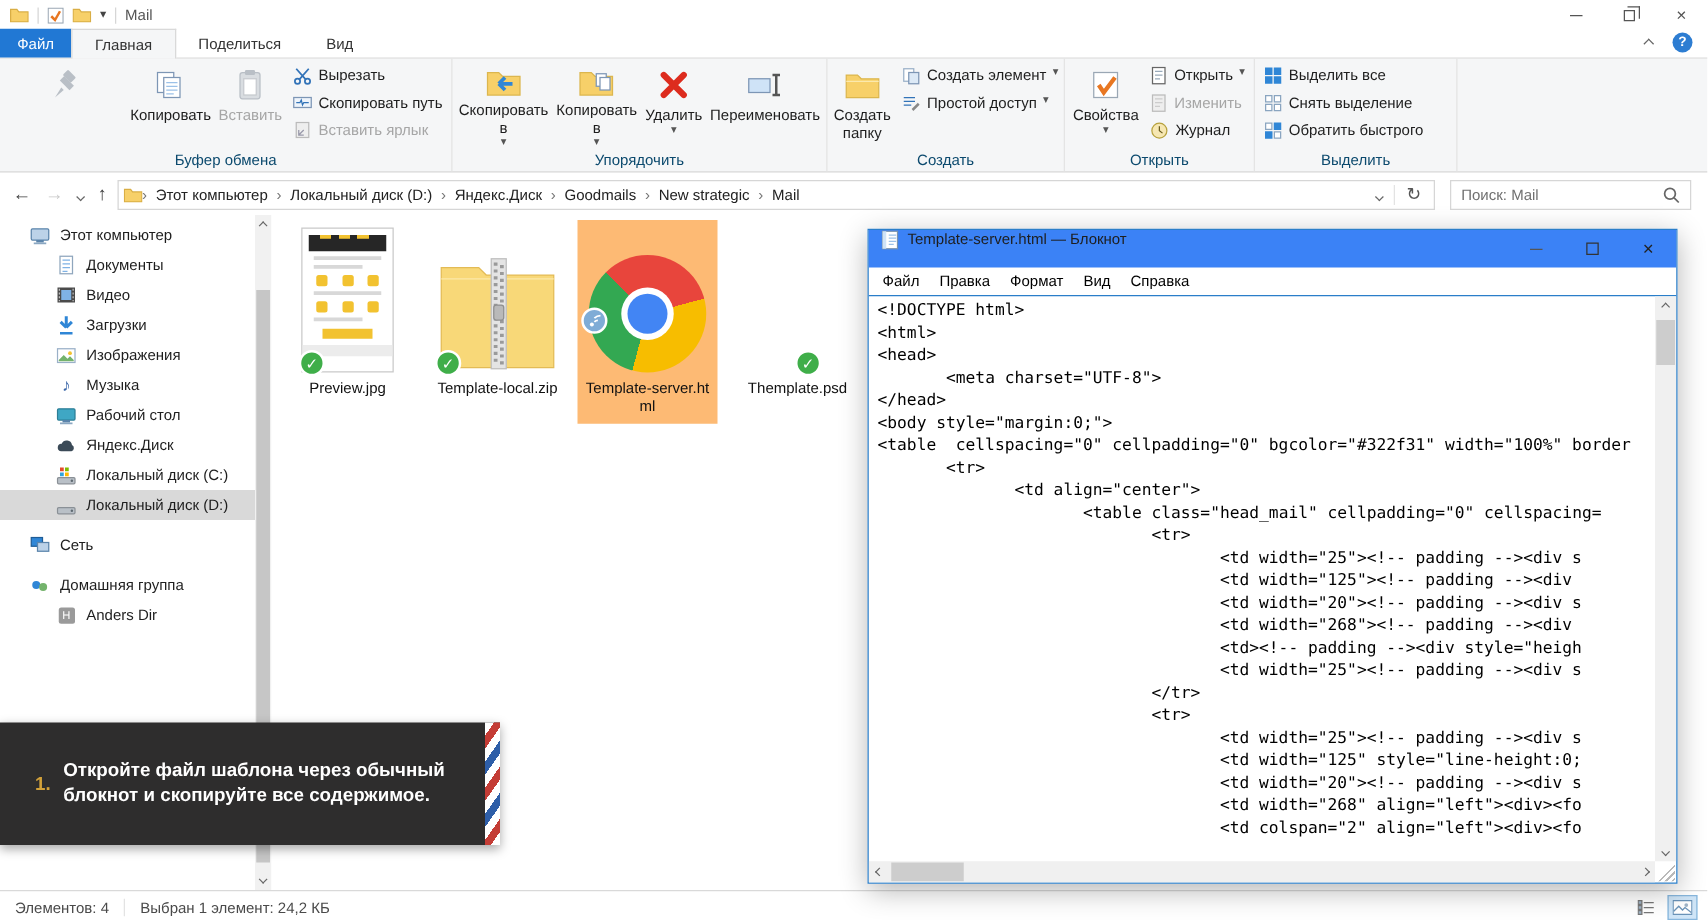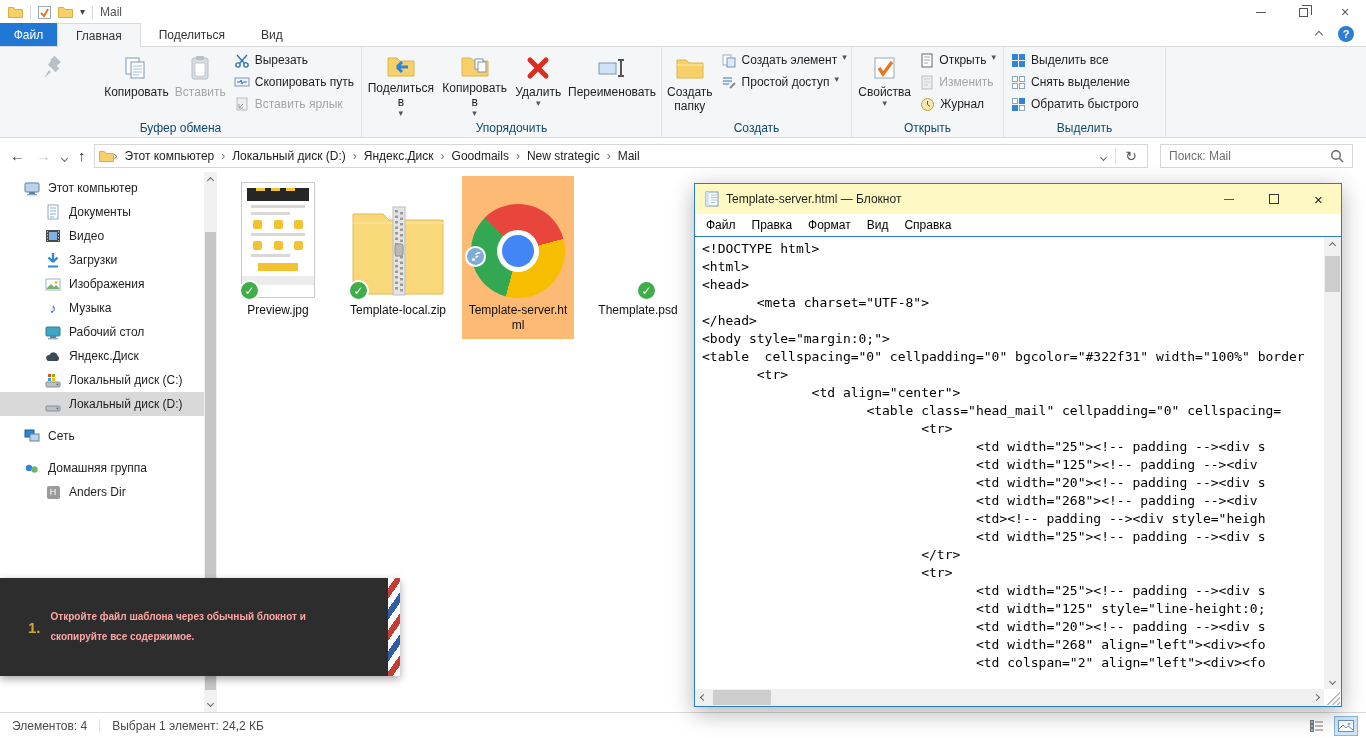--- a/index.html
+++ b/index.html
@@ -98,33 +98,33 @@
   .chrome-icon:after{content:"";position:absolute;left:50%;top:50%;width:32px;height:32px;margin:-16px 0 0 -16px;border-radius:50%;background:#4285f4}
 
   .psd-icon{width:86px;height:106px;background:#1d1240;border-radius:4px;position:relative}
   .psd-icon:after{content:"";position:absolute;right:0;top:0;border-style:solid;border-width:0 17px 17px 0;border-color:transparent #cfeffc transparent transparent}
   .psd-banner{position:absolute;left:-3px;top:9px;background:#29c4f5;color:#0b2340;font-weight:bold;font-size:19px;padding:1px 9px;letter-spacing:1px}
   .psd-ps{position:absolute;left:12px;bottom:10px;color:#2fb3f0;font-size:42px;font-weight:bold;line-height:44px}
 
   
   .tooltip{position:absolute;left:0;top:578px;width:400px;height:98px;background:#2e2d2d;z-index:30;display:flex;align-items:center;box-shadow:0 3px 8px rgba(0,0,0,.35)}
   .tt-num{color:#d2a13a;font-weight:bold;font-size:15px;margin:0 10px 0 28px}
-  .tt-text{color:#fca5a5;font-weight:bold;font-size:10px;line-height:20px;width:310px}
+  .tt-text{color:#ffffff;font-weight:bold;font-size:15px;line-height:20px;width:310px}
   .tt-stripes{position:absolute;right:0;top:0;bottom:0;width:12px;background:repeating-linear-gradient(125deg,#fff 0 6px,#c43c35 6px 12px,#fff 12px 18px,#2e5ea8 18px 24px)}
 
   
   .statusbar{position:absolute;left:0;bottom:0;width:100%;height:26px;border-top:1px solid #d9d9d9;background:#fff;display:flex;align-items:center;padding-left:12px;color:#4a4a4a}
   .st-sep{width:1px;height:14px;background:#e3e3e3;margin:0 12px}
   .view-icons{margin-left:auto;display:flex;align-items:center;gap:5px;padding-right:8px}
   .vicon{width:24px;height:20px;display:flex;align-items:center;justify-content:center;border:1px solid transparent}
   .vicon.active{background:#cfe5f7;border-color:#88b7dd}
 
   
   .notepad{position:absolute;left:694px;top:183px;width:648px;height:524px;background:#fff;border:1px solid #2a7ec9;box-shadow:0 6px 22px rgba(0,0,0,.3);z-index:40;display:flex;flex-direction:column}
-  .np-title{height:30px;display:flex;align-items:center;background:#fef9c3}
+  .np-title{height:30px;display:flex;background:#3b82f6}
   .np-icon{margin:0 6px 0 9px}
   .np-caption{margin-left:auto;display:flex;height:100%}
   .np-cap{width:45px;display:flex;align-items:center;justify-content:center;color:#222;font-size:15px}
   .max-glyph{width:10px;height:10px;border:1px solid #333;display:block}
   .np-menu{height:22px;display:flex;align-items:center;padding-left:3px}
   .np-menu span{padding:0 8px;color:#000}
   .np-text{flex:1;position:relative;border-top:1px solid #2a7ec9;overflow:hidden}
   .np-pre{position:absolute;left:7px;top:3px;right:18px;font-family:"DejaVu Sans Mono","Liberation Mono",monospace;font-size:13px;line-height:18px;tab-size:7;-moz-tab-size:7;white-space:pre;color:#000}
   .np-vscroll{position:absolute;right:0;top:0;bottom:17px;width:17px;background:#f0f0f0}
   .np-vscroll .sb-ar{left:0;width:17px;height:16px}
@@ -254,21 +254,21 @@
     </div>
 
     <div class="rgroup" style="width:300px">
       <div class="bigbtn w80">
         <span class="bicon">
             <svg width="30" height="26" viewBox="0 0 30 26">
               <path d="M2 5h9l3 3h14v15H2z" fill="#f7d069" stroke="#dcb64e"></path>
               <path d="M22 14H11m0 0l5-5m-5 5l5 5" stroke="#2f86d6" stroke-width="3" fill="none"></path>
             </svg>
           </span>
-        <span>Поделиться в</span>
+        <span>Скопировать в</span>
         <span class="caret">▾</span>
       </div>
       <div class="bigbtn w80">
         <span class="bicon">
             <svg width="30" height="26" viewBox="0 0 30 26">
               <path d="M2 5h9l3 3h14v15H2z" fill="#f7d069" stroke="#dcb64e"></path>
               <rect x="15" y="6" width="8" height="10" fill="#fff" stroke="#7d96b5"></rect>
               <rect x="18" y="9" width="8" height="10" fill="#fff" stroke="#7d96b5"></rect>
             </svg>
           </span>

